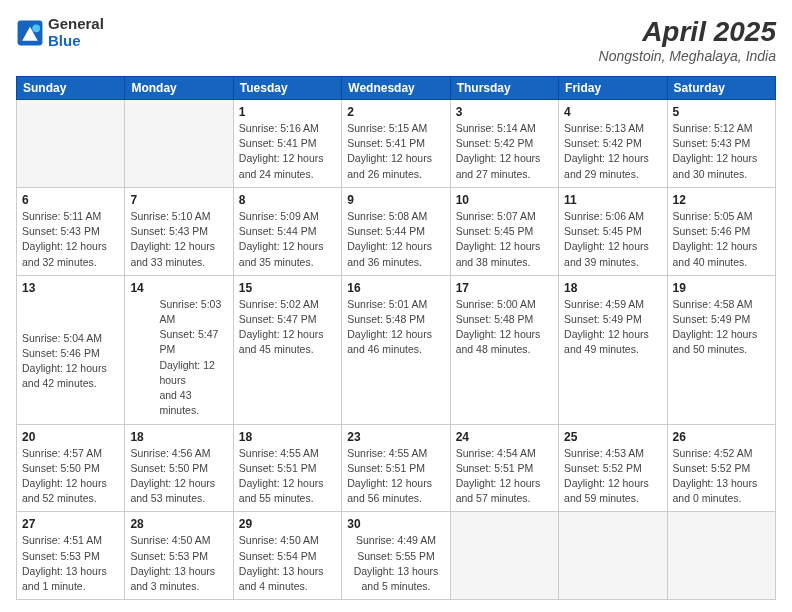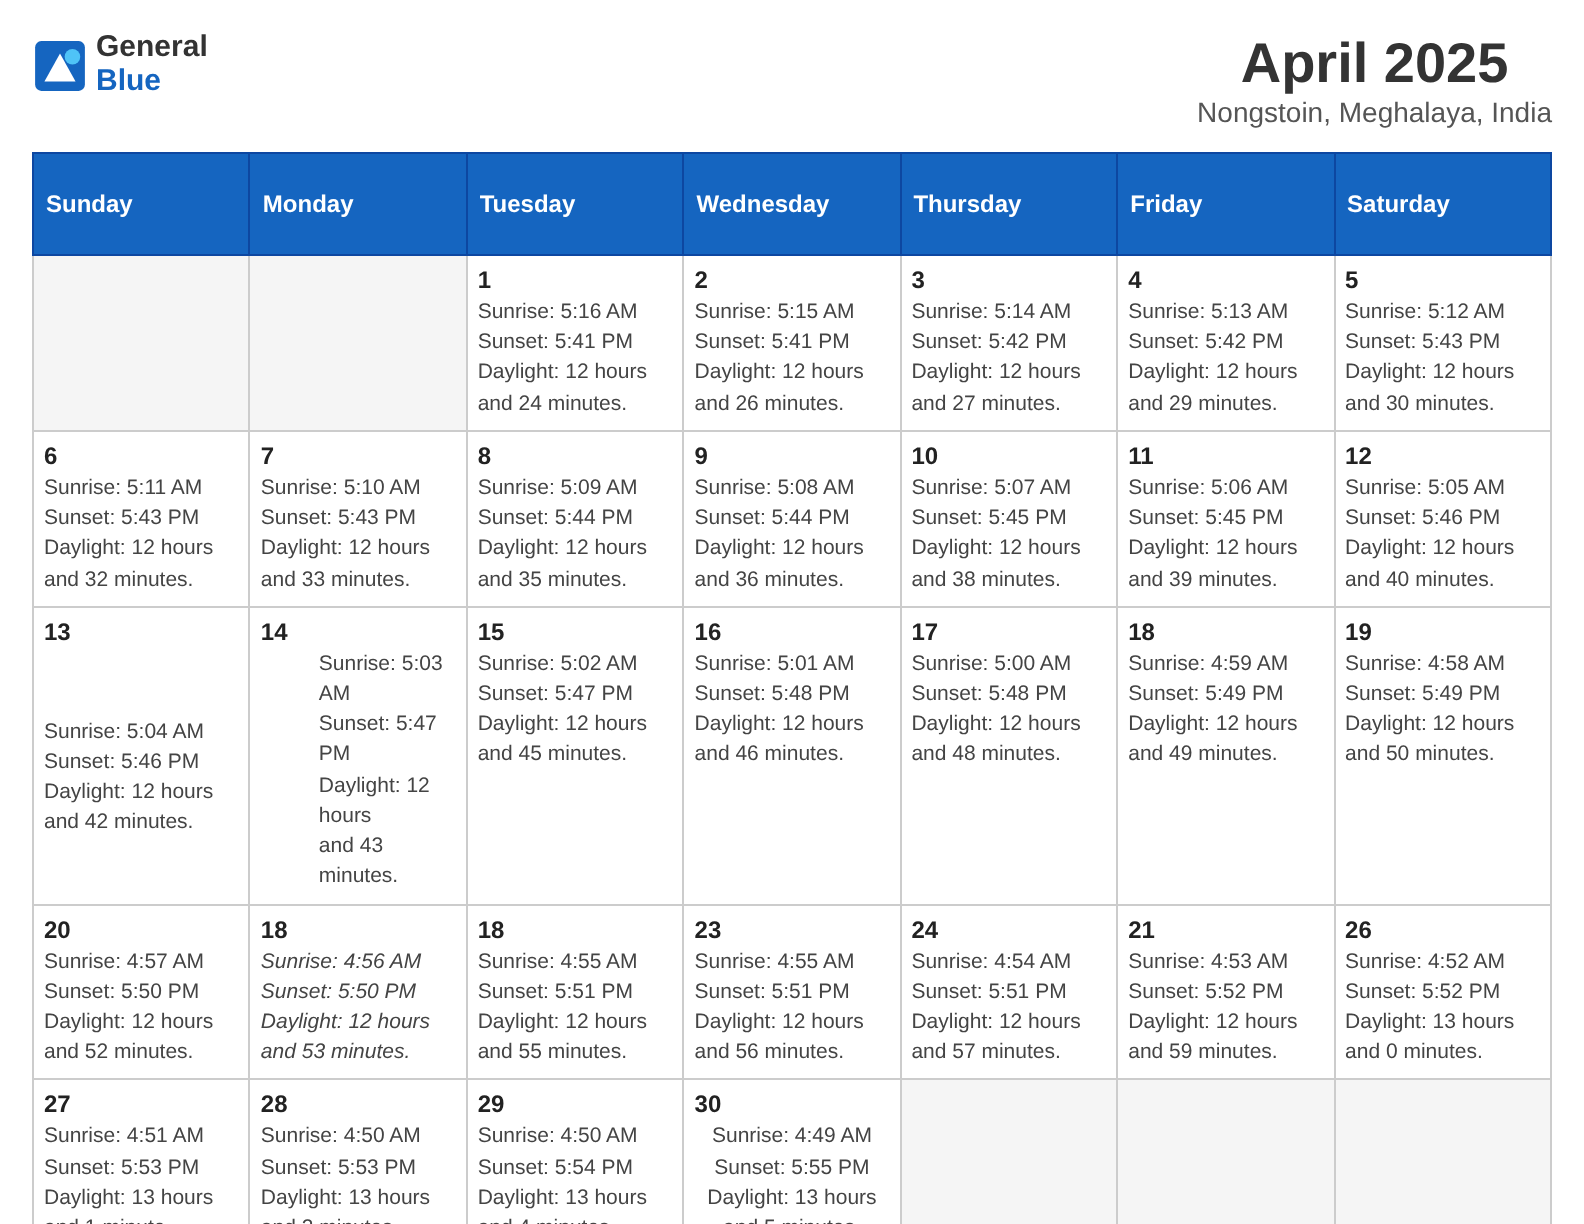--- a/index.html
+++ b/index.html
@@ -34,41 +34,42 @@
     .logo-blue {
       font-size: 15px;
       font-weight: bold;
       color: #1565c0;
     }
     .logo-icon {
       width: 28px;
       height: 28px;
     }
     .title-block {
-      text-align: center;
+      text-align: right;
+      font-style: italic;
     }
     .month-year {
       font-size: 28px;
       font-weight: bold;
       color: #333;
     }
     .location {
       font-size: 14px;
       color: #555;
     }
     .calendar {
       width: 100%;
       border-collapse: collapse;
       font-size: 11px;
     }
     .calendar thead tr th {
       background-color: #1565c0;
       color: #fff;
       text-align: left;
-      padding: 18px 6px;
+      padding: 4px 6px;
       font-size: 12px;
       font-weight: bold;
       border: 1px solid #0d47a1;
     }
     .calendar tbody tr td {
       vertical-align: top;
       padding: 5px 5px;
       border: 1px solid #ccc;
       width: 107px;
       min-height: 80px;
@@ -267,21 +268,21 @@
       <tr>
         <td>
           <div class="day-number">20</div>
           <div class="day-info" style="white-space: pre-line;">Sunrise: 4:57 AM
 Sunset: 5:50 PM
 Daylight: 12 hours
 and 52 minutes.</div>
         </td>
         <td>
           <div class="day-number">18</div>
-          <div class="day-info" style="white-space: pre-line; font-style: italic;">Sunrise: 4:56 AM
+          <div class="day-info" style="white-space: pre-line;">Sunrise: 4:56 AM
 Sunset: 5:50 PM
 Daylight: 12 hours
 and 53 minutes.</div>
         </td>
         <td>
           <div class="day-number">18</div>
           <div class="day-info" style="white-space: pre-line;">Sunrise: 4:55 AM
 Sunset: 5:51 PM
 Daylight: 12 hours
 and 55 minutes.</div>
@@ -294,21 +295,21 @@
 and 56 minutes.</div>
         </td>
         <td>
           <div class="day-number">24</div>
           <div class="day-info" style="white-space: pre-line;">Sunrise: 4:54 AM
 Sunset: 5:51 PM
 Daylight: 12 hours
 and 57 minutes.</div>
         </td>
         <td>
-          <div class="day-number">21</div>
+          <div class="day-number">25</div>
           <div class="day-info" style="white-space: pre-line;">Sunrise: 4:53 AM
 Sunset: 5:52 PM
 Daylight: 12 hours
 and 59 minutes.</div>
         </td>
         <td>
           <div class="day-number">26</div>
           <div class="day-info" style="white-space: pre-line;">Sunrise: 4:52 AM
 Sunset: 5:52 PM
 Daylight: 13 hours

